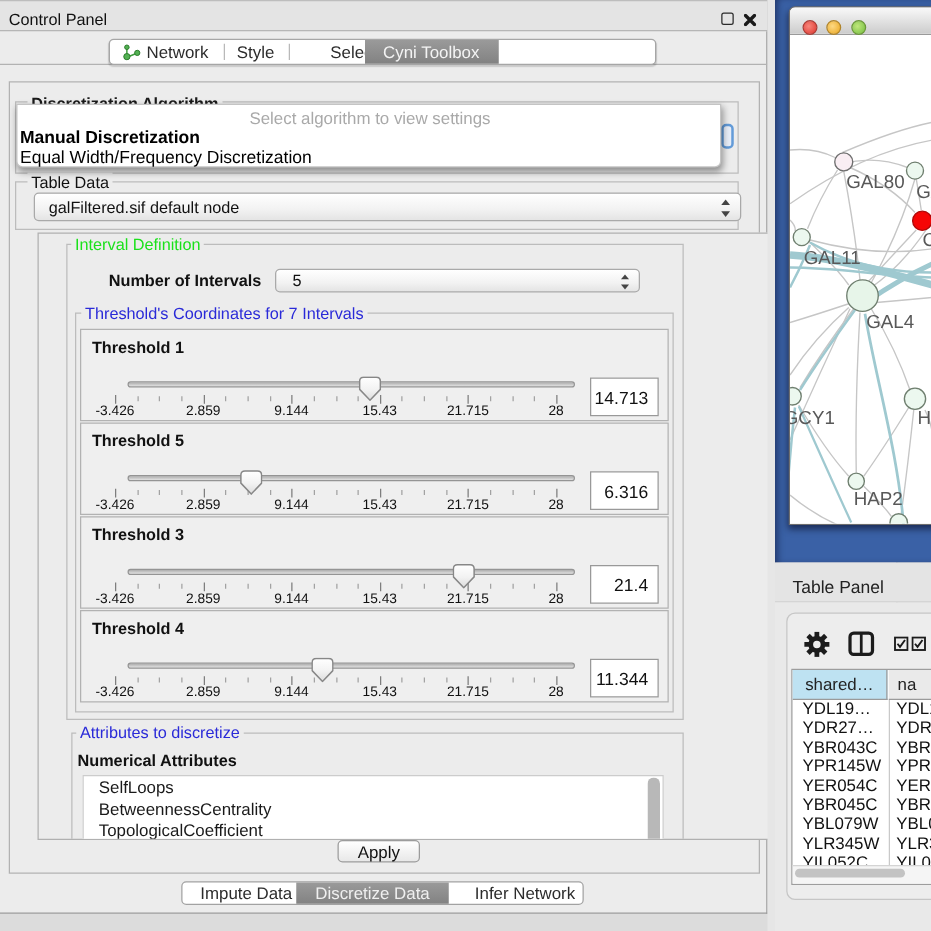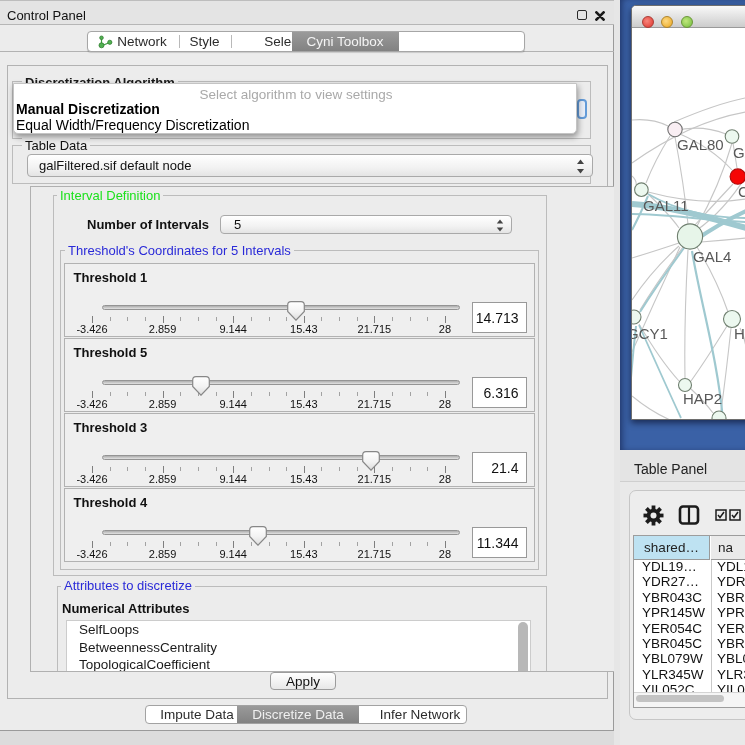--- a/index.html
+++ b/index.html
@@ -102,21 +102,21 @@
 <div class="gtitle" style="left:26px;top:1px;color:#1be11b">Interval Definition</div>
 <div class="abs" style="left:56px;top:30px;font-weight:bold;font-size:13px;color:#111">Number of Intervals</div>
 <div class="combo" style="left:189px;top:28px;width:292px;height:19px;line-height:17px">
 <span style="padding-left:13px">5</span>
 <svg class="abs" style="right:7px;top:3px" width="8" height="13">
         <path d="M4,0.5 L7.2,4.4 L0.8,4.4 Z" fill="#444"></path>
         <path d="M4,12.5 L7.2,8.6 L0.8,8.6 Z" fill="#444"></path>
       </svg>
 </div>
 <div class="group" style="left:29px;top:63px;width:479px;height:320px"></div>
-<div class="gtitle" style="left:34px;top:56px;color:#2a2ad8">Threshold's Coordinates for 5 Intervals</div>
+<div class="gtitle" style="left:34px;top:56px;color:#2a2ad8">Threshold's Coordinates for 7 Intervals</div>
 <div class="trow" style="left:32.5px;top:76px">
  <div class="tname">Threshold 1</div>
  <div class="track"></div>
  <i class="tkM" style="left:27.5px"></i>
       <i class="tk" style="left:45.1px"></i>
       <i class="tk" style="left:62.8px"></i>
       <i class="tk" style="left:80.4px"></i>
       <i class="tkM" style="left:98.1px"></i>
       <i class="tk" style="left:115.7px"></i>
       <i class="tk" style="left:133.4px"></i>

